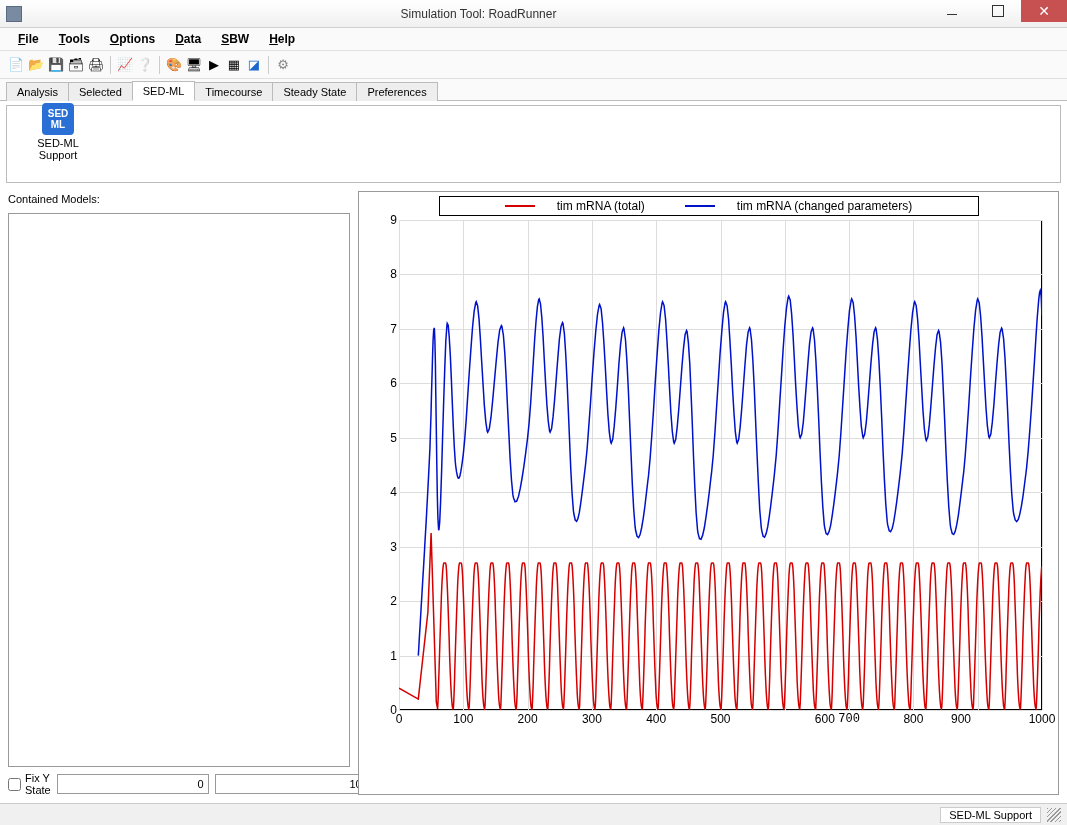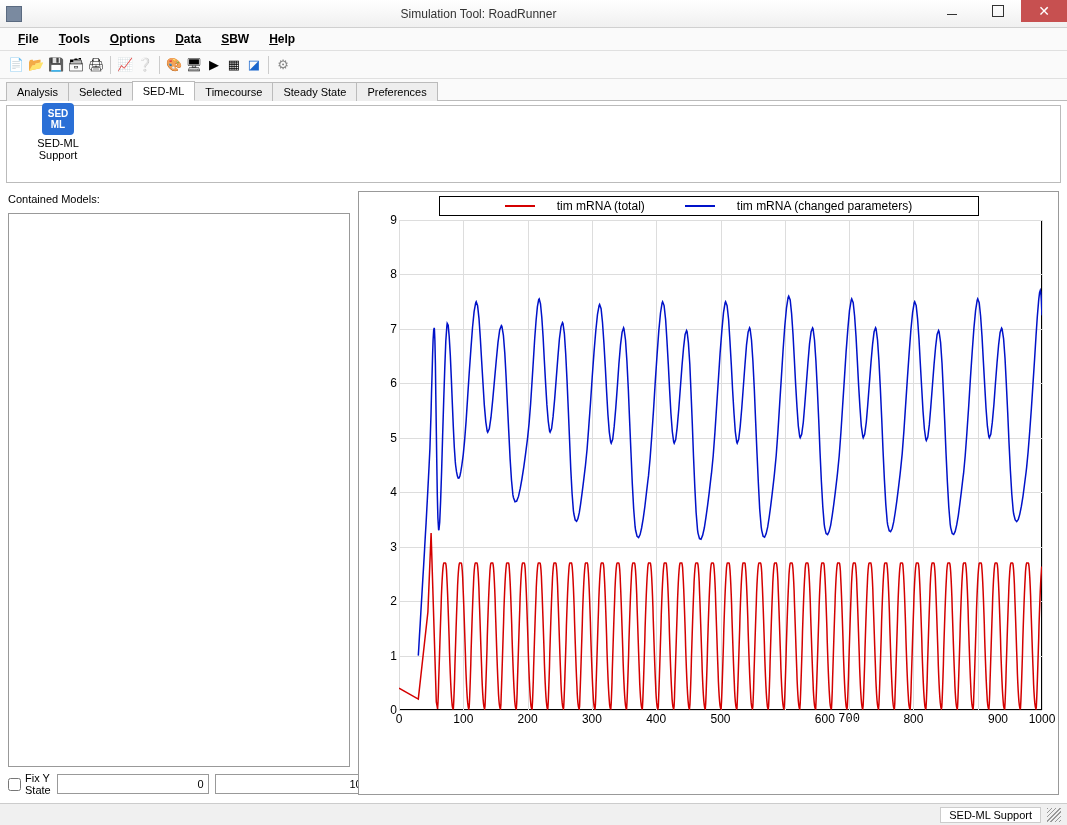--- a/index.html
+++ b/index.html
@@ -152,21 +152,21 @@
       <div class="x-axis" id="xaxis">
           <div class="x-tick" style="left: 0px;">0</div>
           <div class="x-tick" style="left: 64.3px;">100</div>
           <div class="x-tick" style="left: 128.6px;">200</div>
           <div class="x-tick" style="left: 192.9px;">300</div>
           <div class="x-tick" style="left: 257.2px; text-align: right;">400</div>
           <div class="x-tick" style="left: 321.5px;">500</div>
           <div class="x-tick" style="left: 385.8px; margin-left: 40px;">600</div>
           <div class="x-tick" style="left: 450.1px; font-family: Liberation Mono, monospace;">700</div>
           <div class="x-tick" style="left: 514.4px;">800</div>
-          <div class="x-tick" style="left: 599px;">900</div>
+          <div class="x-tick" style="left: 562px;">900</div>
           <div class="x-tick" style="left: 643px;">1000</div>
         </div>
       <div id="grid">
           <div class="grid-v" style="left: 0px;"></div>
           <div class="grid-v" style="left: 64.3px;"></div>
           <div class="grid-v" style="left: 128.6px;"></div>
           <div class="grid-v" style="left: 192.9px;"></div>
           <div class="grid-v" style="left: 257.2px;"></div>
           <div class="grid-v" style="left: 321.5px;"></div>
           <div class="grid-v" style="left: 385.8px;"></div>

